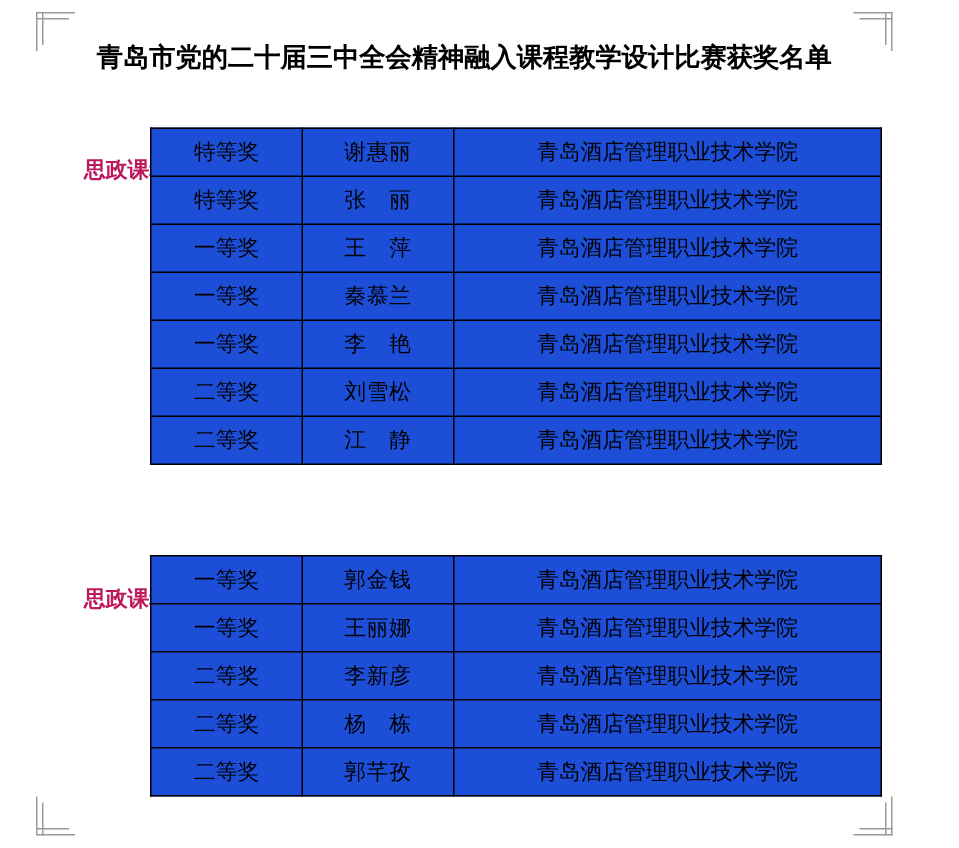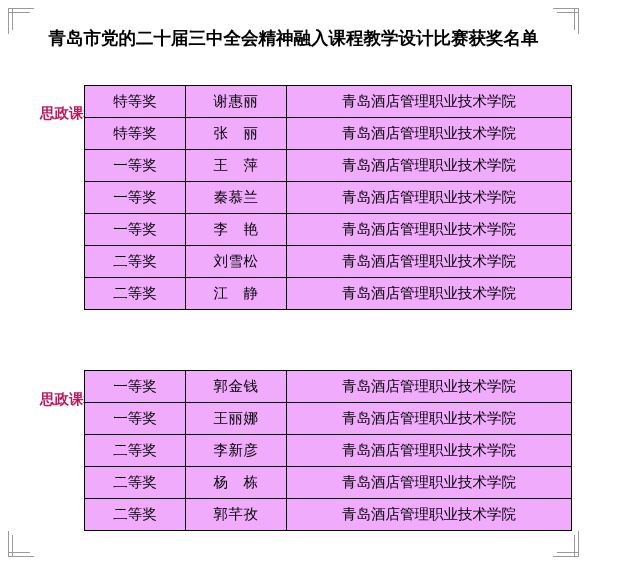--- a/index.html
+++ b/index.html
@@ -9,21 +9,21 @@
   body {
     width: 639px;
     height: 565px;
     background: #ffffff;
     font-family: "Liberation Serif", "DejaVu Serif", serif;
     overflow: hidden;
     position: relative;
   }
   .page {
     position: absolute;
-    left: 0; top: 0;
+    left: 16px; top: 0;
     width: 587px;
     height: 565px;
     box-sizing: border-box;
     padding-left: 40px;
   }
   
   .corner {
     position: absolute;
     width: 26px;
     height: 26px;
@@ -77,21 +77,21 @@
     color: #be185d;
     margin-top: 42px;
   }
   .section-heading.one { left: 40px; top: 62px; }
   .section-heading.two { left: 40px; top: 348px; }
 
   table.award {
     position: absolute;
     border-collapse: collapse;
     table-layout: fixed;
-    background: #f0abfc;
+    background: #1d4ed8;
   }
   table.award.one { left: 84px; top: 85px; width: 487px; }
   table.award.two { left: 84px; top: 370px; width: 487px; }
 
   table.award td {
     border: 1px solid #000;
     height: 31px;
     font-size: 14.5px;
     color: #000;
     text-align: center;

